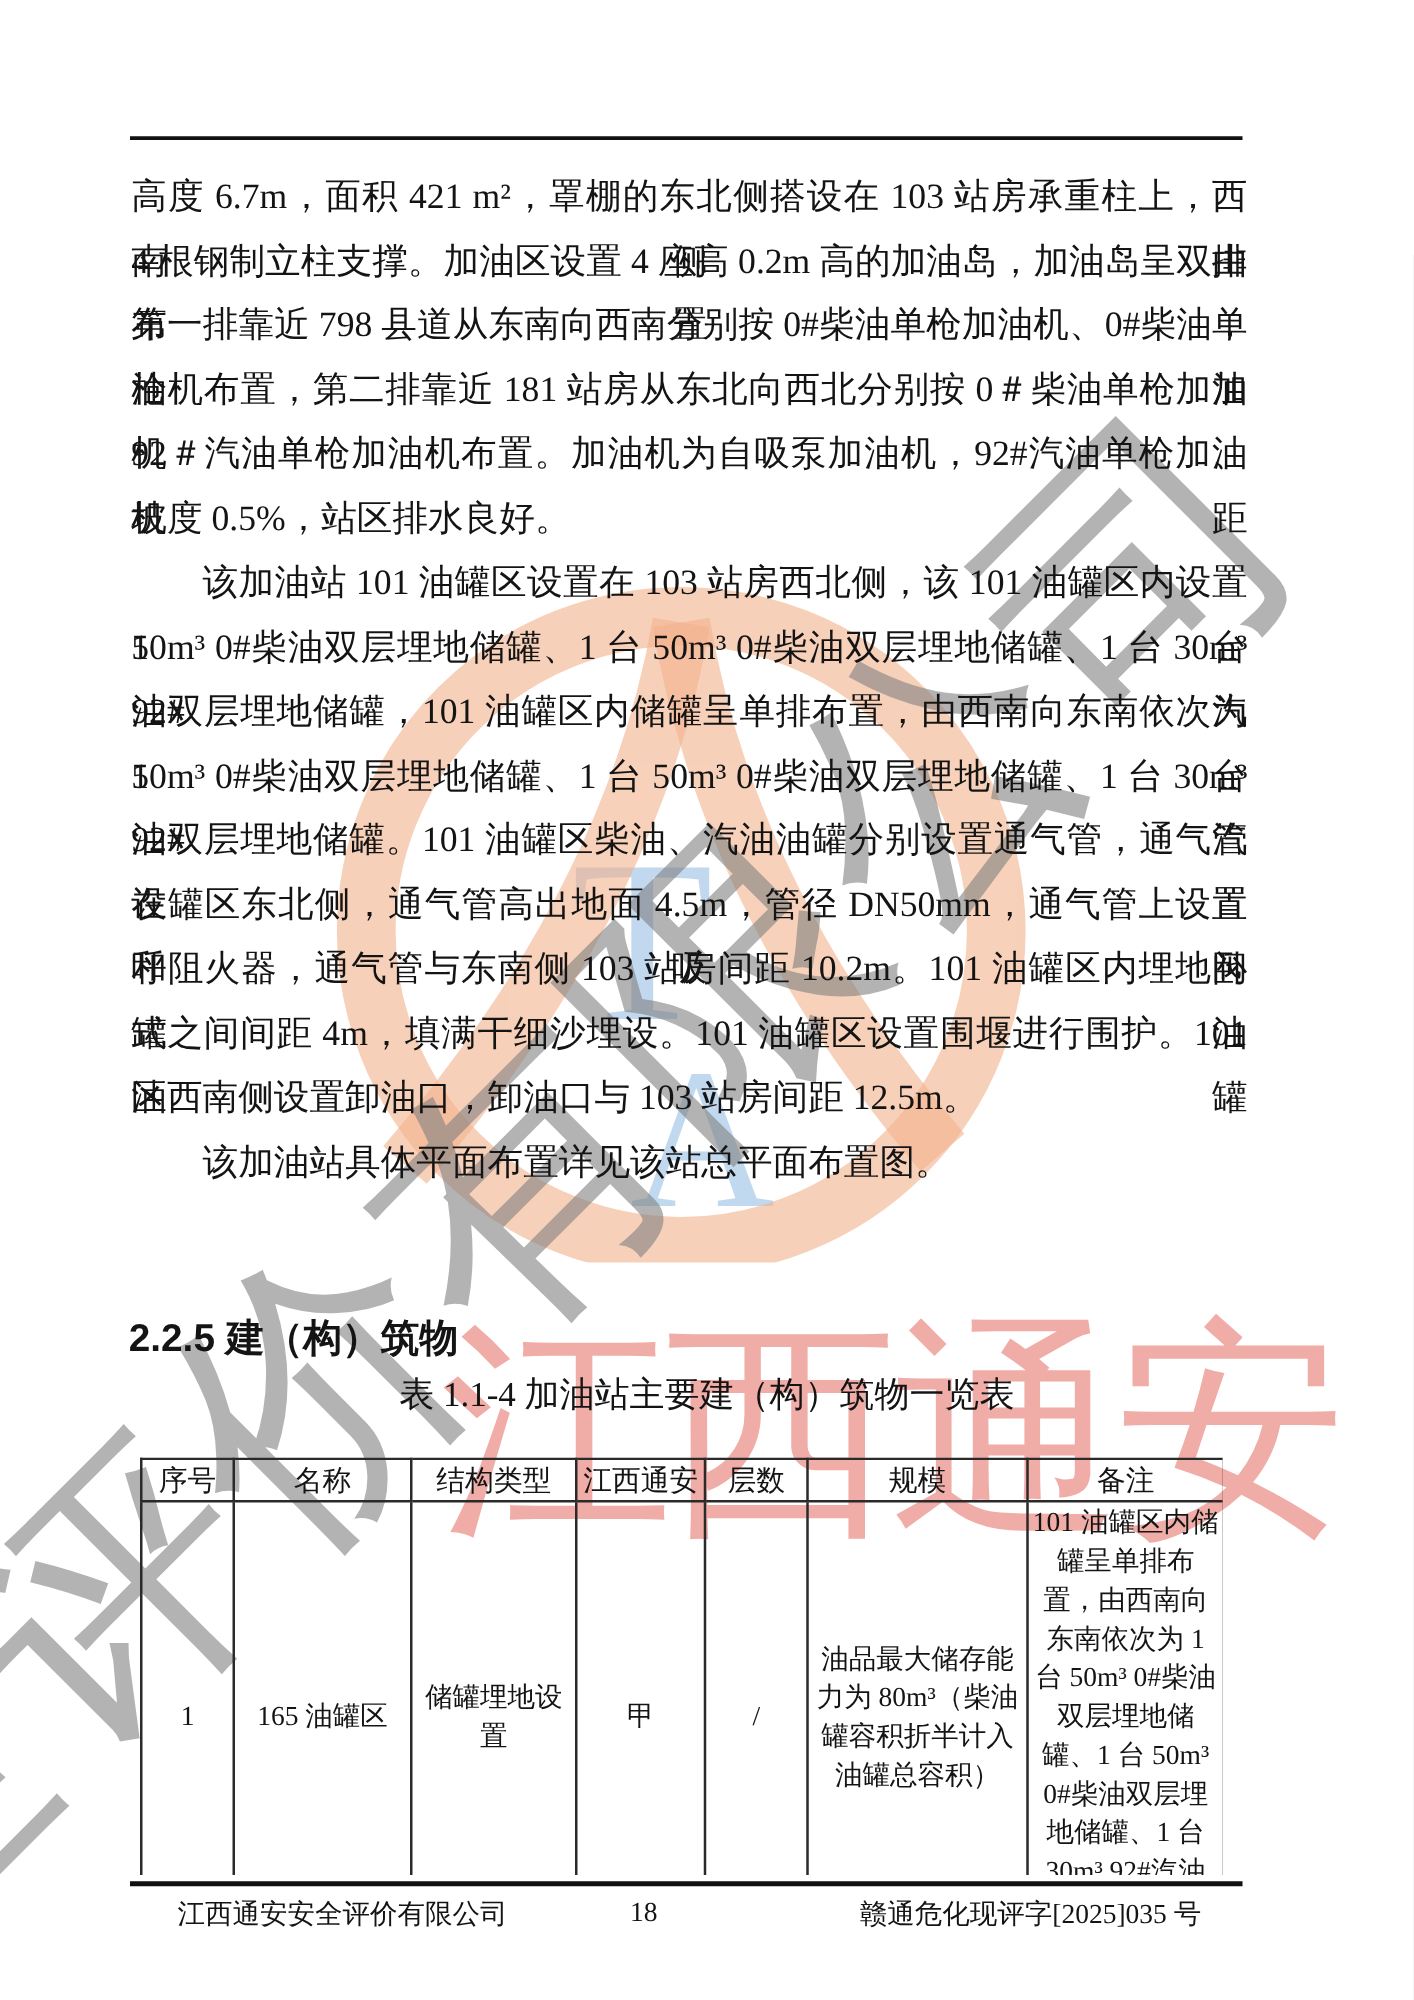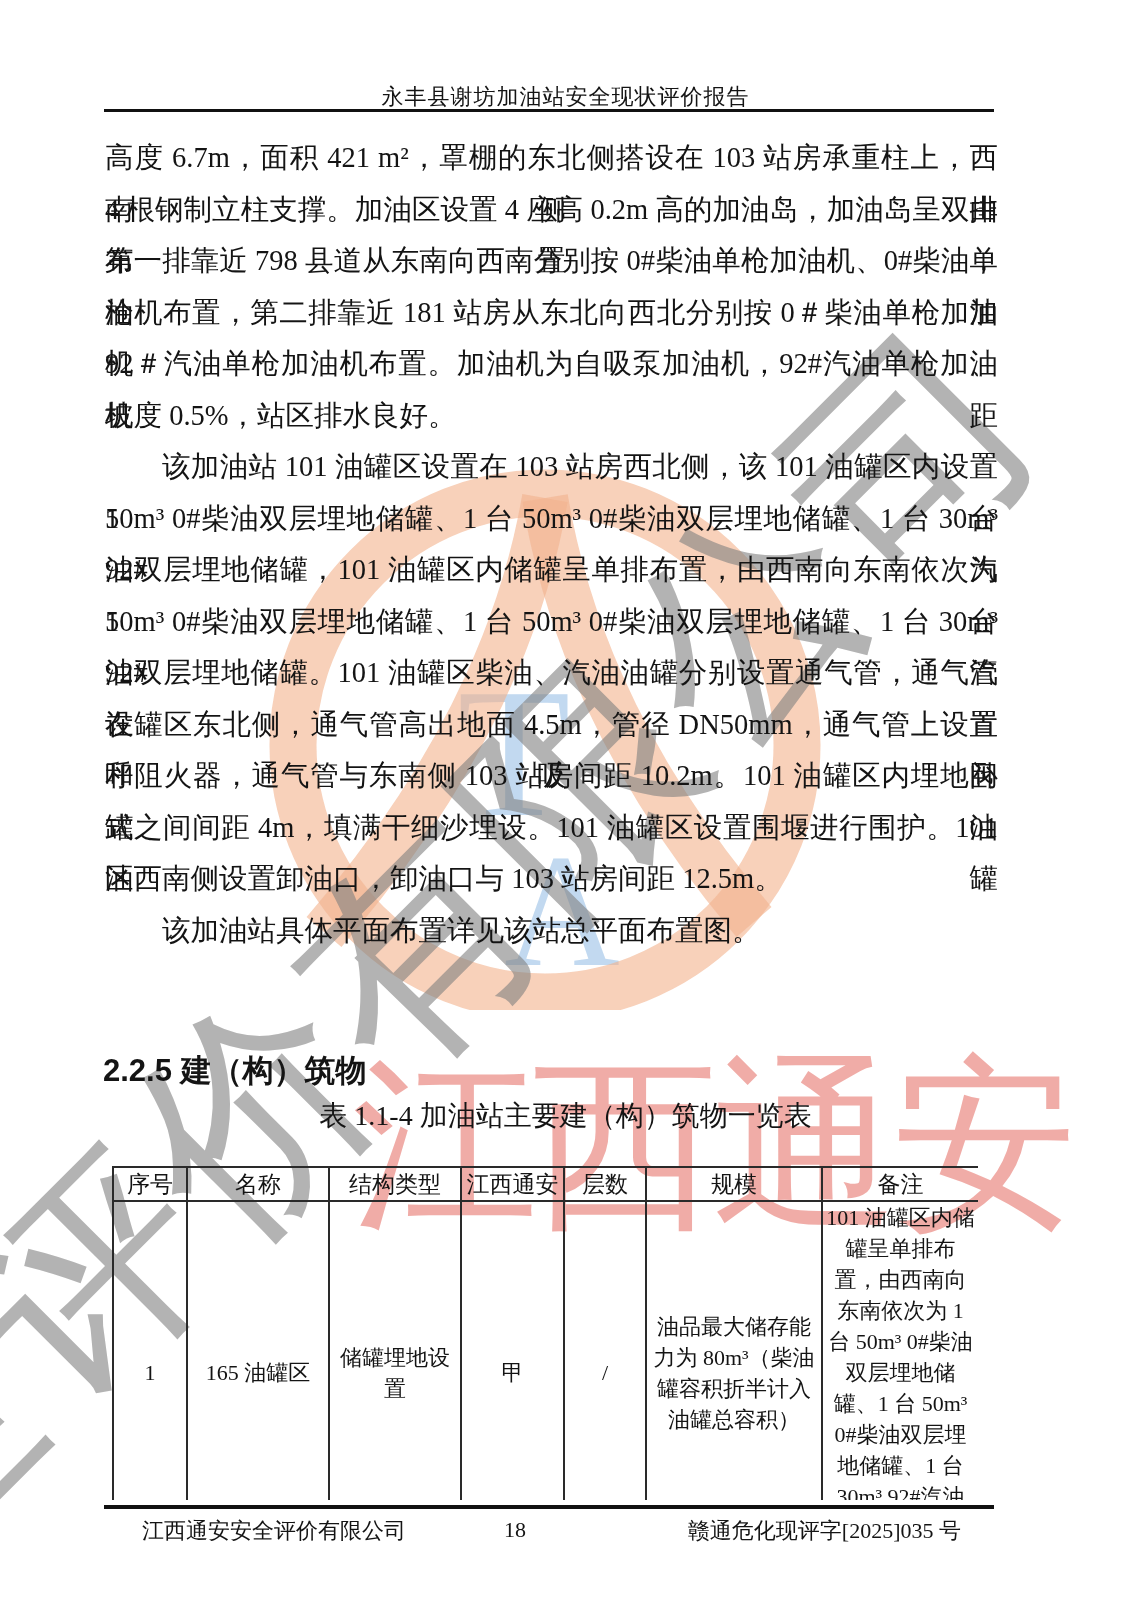--- a/index.html
+++ b/index.html
@@ -60,21 +60,20 @@
         <path d="M283,78 Q245,300 62,512" fill="none" stroke="#ef9e70" stroke-width="46" opacity="0.62"></path>
         <path d="M283,78 Q320,300 492,502" fill="none" stroke="#ef9e70" stroke-width="46" opacity="0.62"></path>
       </g>
     </svg>
   </div>
 
   <div class="wm-diag">江西通安安全评价有限公司</div>
 
   <div class="wm-red">江西通安</div>
 
-  <div class="hdr-title">永丰县谢坊加油站安全现状评价报告</div>
   <div class="hdr-rule"></div>
 
   <div class="body-text">
     <div class="line">高度 6.7m，面积 421 m²，罩棚的东北侧搭设在 103 站房承重柱上，西南侧由</div>
     <div class="line">4 根钢制立柱支撑。加油区设置 4 座高 0.2m 高的加油岛，加油岛呈双排布置，</div>
     <div class="line">第一排靠近 798 县道从东南向西南分别按 0#柴油单枪加油机、0#柴油单枪加</div>
     <div class="line">油机布置，第二排靠近 181 站房从东北向西北分别按 0＃柴油单枪加油机、</div>
     <div class="line">92＃汽油单枪加油机布置。加油机为自吸泵加油机，92#汽油单枪加油机距</div>
     <div class="line end">坡度 0.5%，站区排水良好。</div>
     <div class="line indent">该加油站 101 油罐区设置在 103 站房西北侧，该 101 油罐区内设置 1 台</div>

